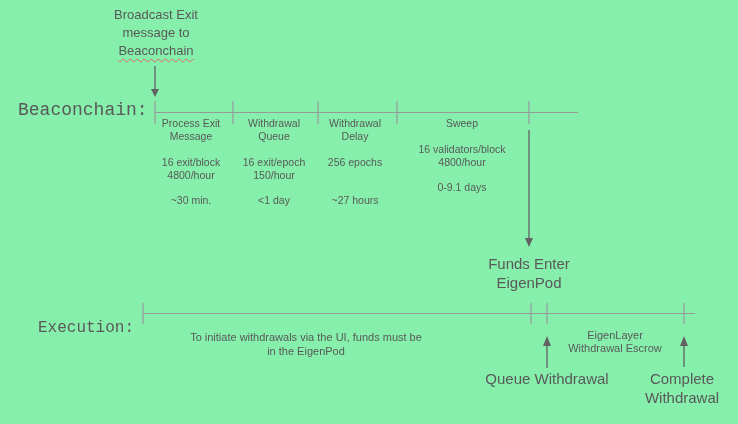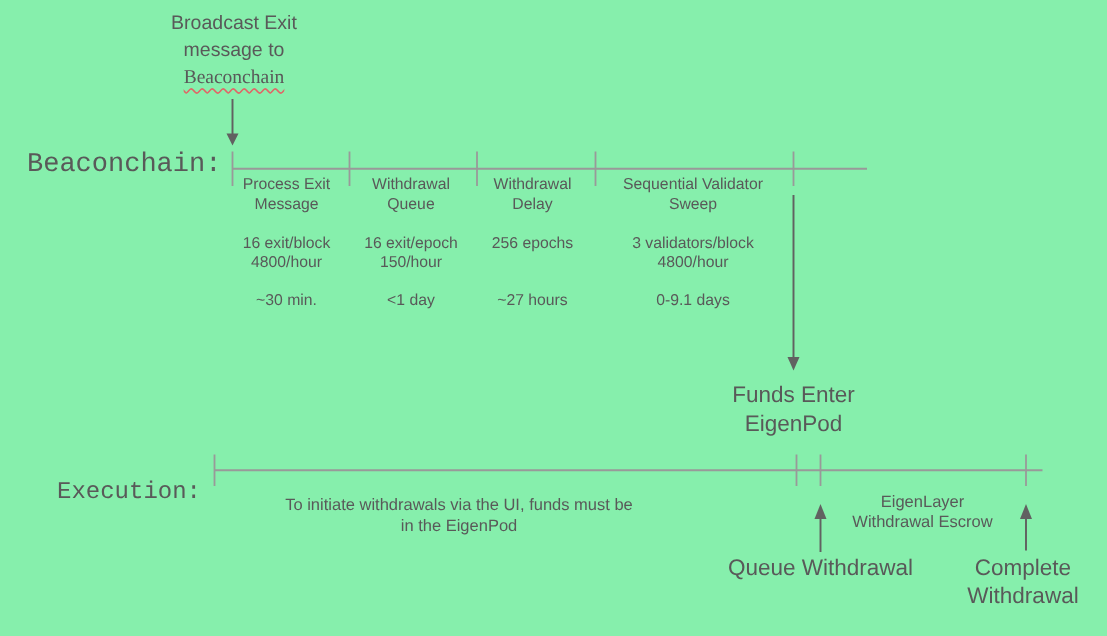--- a/index.html
+++ b/index.html
@@ -31,21 +31,20 @@
   .seg .ln.dur{margin-top:12px;}
   .big-label{font-size:15px;line-height:19px;}
   .small-note{font-size:11px;line-height:14px;}
   .escrow{font-size:11px;line-height:13px;}
   .squiggly{
     text-decoration-line:underline;
     text-decoration-style:wavy;
     text-decoration-color:var(--squiggle);
     text-decoration-thickness:1px;
     text-underline-offset:3px;
-    font-family:Liberation Serif, serif;
   }
 </style>
 </head>
 <body>
 
 <div class="canvas">
 
   <svg class="lines" viewBox="0 0 738 424">
 
     <g>
@@ -113,23 +112,22 @@
 
   <div class="seg" style="left:300px;">
     <div class="ln">Withdrawal</div>
     <div class="ln">Delay</div>
     <div class="ln stat1">256 epochs</div>
     <div class="ln"></div>
     <div class="ln dur">~27 hours</div>
   </div>
 
   <div class="seg" style="left:392px;width:140px;">
-    <div class="ln">Sequential Validator</div>
     <div class="ln">Sweep</div>
-    <div class="ln stat1">3 validators/block</div>
+    <div class="ln stat1">16 validators/block</div>
     <div class="ln">4800/hour</div>
     <div class="ln dur">0-9.1 days</div>
   </div>
 
   <div class="abs center big-label" style="left:459px;top:254px;width:140px;">
     <div>Funds Enter</div>
     <div>EigenPod</div>
   </div>
 
   <div class="abs center small-note" style="left:155px;top:330px;width:302px;">

